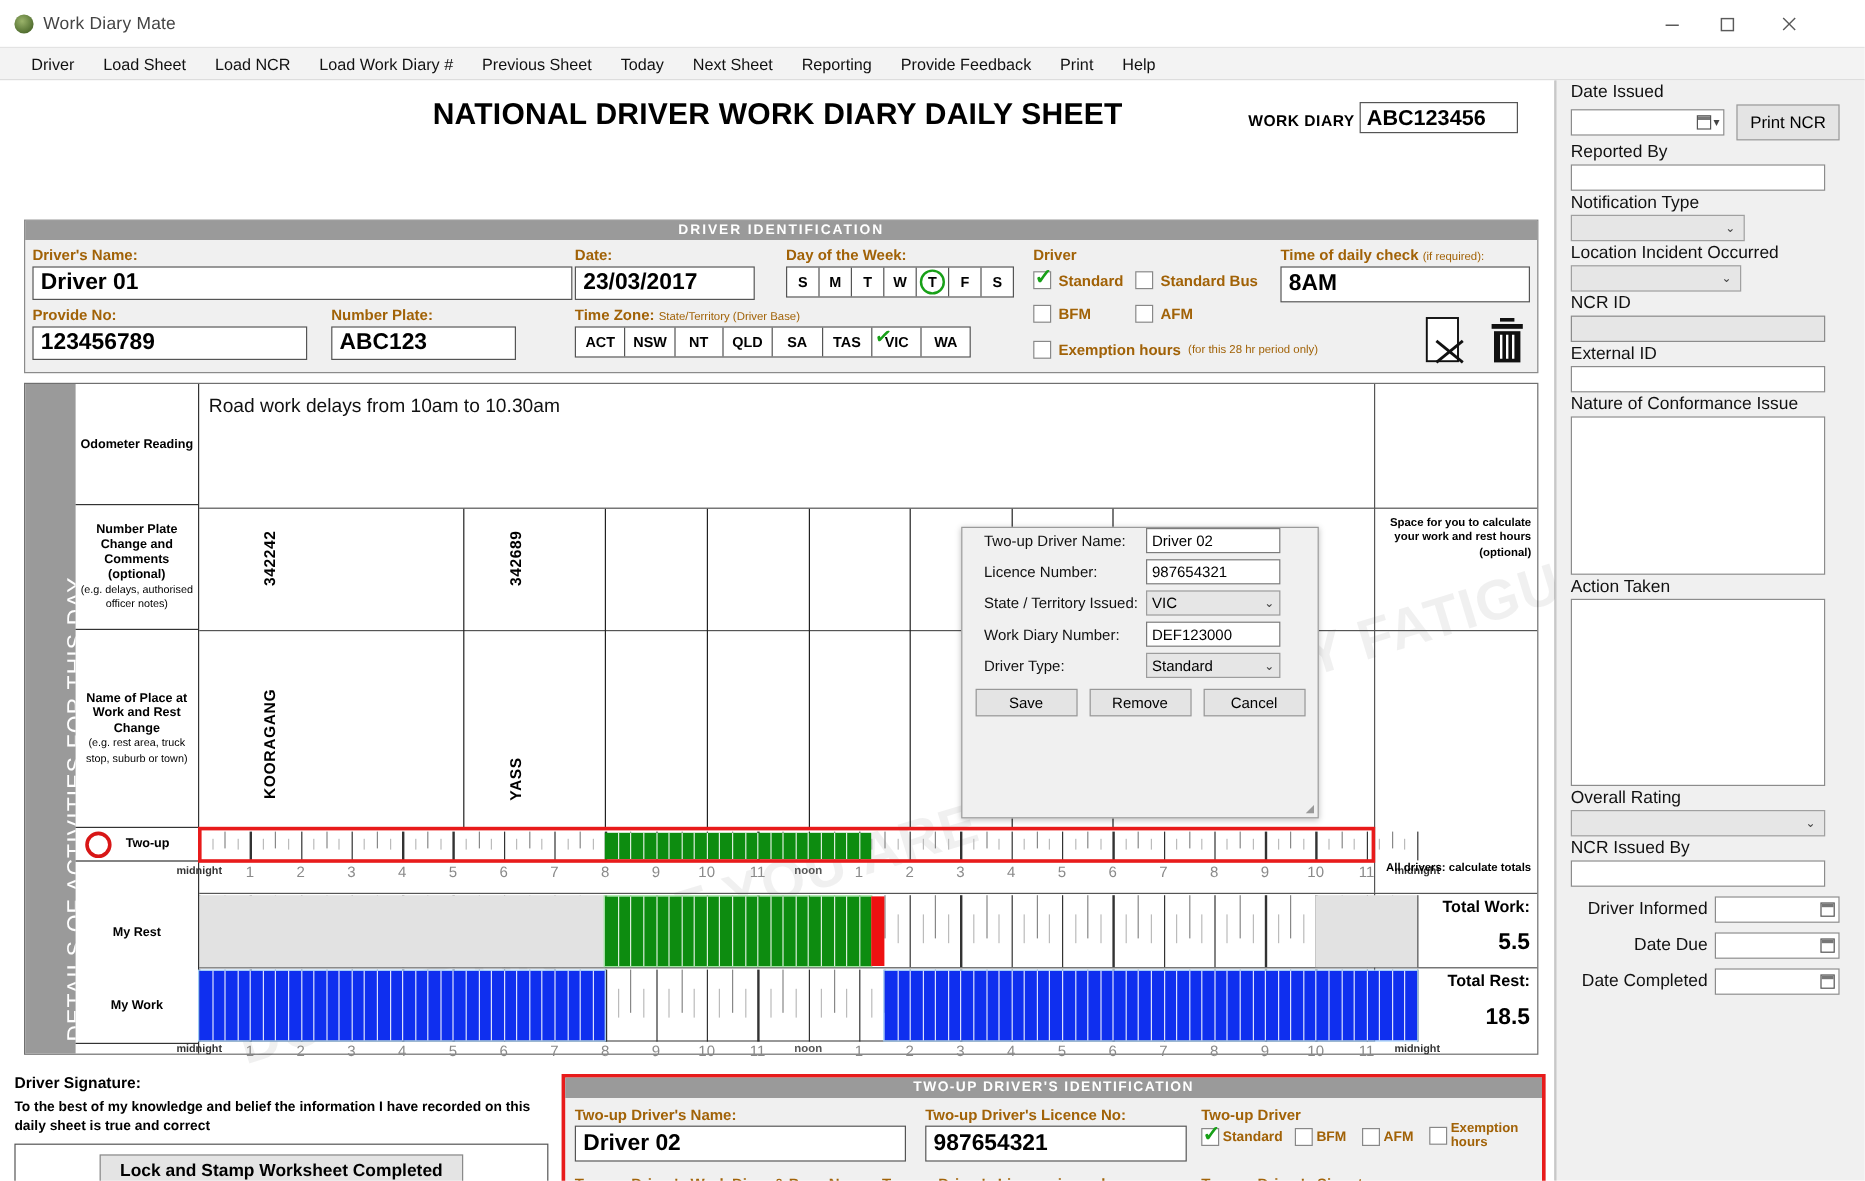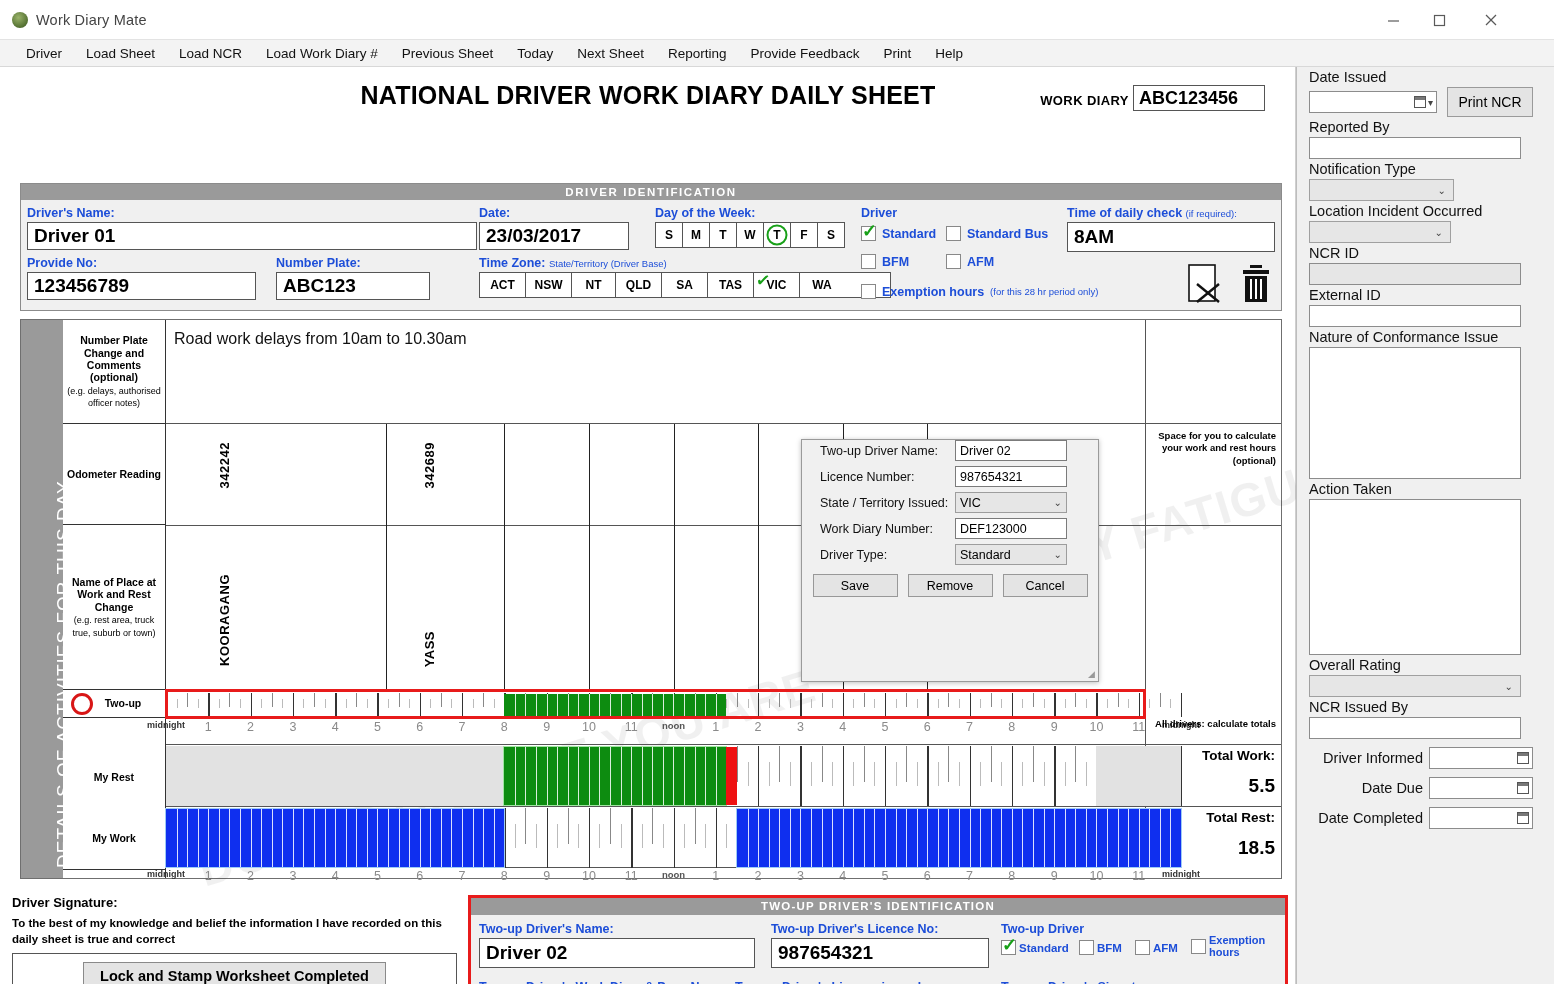--- a/index.html
+++ b/index.html
@@ -69,21 +69,21 @@
 
   
   #ident {
     position:absolute; left:20px; top:116px; width:1262px; height:128px;
     border:1px solid #8b8b8b; background:#f0f0f0;
   }
   #ident-head {
     height:16px; background:#9a9a9a; color:#fff; font-size:11.5px;
     font-weight:bold; letter-spacing:1.6px; text-align:center; line-height:16px;
   }
-  .lbl { font-size:12.5px; font-weight:bold; color:#1d4ed8; }
+  .lbl { font-size:12.5px; font-weight:bold; color:#a16207; }
   .lbl-sm { font-size:9.5px; font-weight:normal; }
   .fld {
     border:1px solid #555; background:#fff; display:flex; align-items:center;
     font-size:19px; font-weight:bold; padding:0 6px; color:#000;
   }
   .abs { position:absolute; }
 
   
   .cellrow { display:flex; border:1px solid #555; background:#fff; height:26px; }
   .cellrow .c {
@@ -285,21 +285,21 @@
       <div class="c" style="width:27px">W</div>
       <div class="c" style="width:27px">
             <div class="ring"></div>
             <span>T</span>
           </div>
       <div class="c" style="width:27px">F</div>
       <div class="c" style="width:26px">S</div>
     </div>
     <div class="abs lbl" style="left:634px;top:22px">Day of the Week:</div>
 
-    <div class="abs cellrow" style="left:458px;top:88px;width:412px">
+    <div class="abs cellrow" style="left:458px;top:88px;width:330px">
       <div class="c" style="width:46px">ACT</div>
       <div class="c" style="width:46px">NSW</div>
       <div class="c" style="width:44px">NT</div>
       <div class="c" style="width:46px">QLD</div>
       <div class="c" style="width:46px">SA</div>
       <div class="c" style="width:46px">TAS</div>
       <div class="c" style="width:46px">
             <span class="tick">✓</span>
             <span>VIC</span>
           </div>
@@ -350,28 +350,28 @@
       </svg>
     </div>
   </div>
 
   <div id="grid">
     <div id="vbar">
       <span>DETAILS OF ACTIVITIES FOR THIS DAY</span>
     </div>
 
     <div id="rowlabels">
+      <div class="rl" style="height:101px">Odometer Reading</div>
       <div class="rl" style="height:104px">
         <div><span>Number Plate Change and Comments (optional)</span><br>
         <span class="soft">(e.g. delays, authorised officer notes)</span></div>
       </div>
-      <div class="rl" style="height:101px">Odometer Reading</div>
       <div class="rl" style="height:165px">
         <div><span>Name of Place at Work and Rest Change</span><br>
-        <span class="soft">(e.g. rest area, truck true, suburb or town)</span></div>
+        <span class="soft">(e.g. rest area, truck stop, suburb or town)</span></div>
       </div>
       <div class="rl" style="height:28px">
         <div style="position:absolute;left:8px;top:50%;transform:translateY(-50%);width:22px;height:22px;border:3px solid #d81616;border-radius:50%"></div>
         <span style="margin-left:18px">Two-up</span>
       </div>
       <div class="rl" style="height:28px;border-bottom:none"></div>
       <div class="rl" style="height:62px;border-bottom:none">My Rest</div>
       <div class="rl" style="height:62px">My Work</div>
     </div>
 

